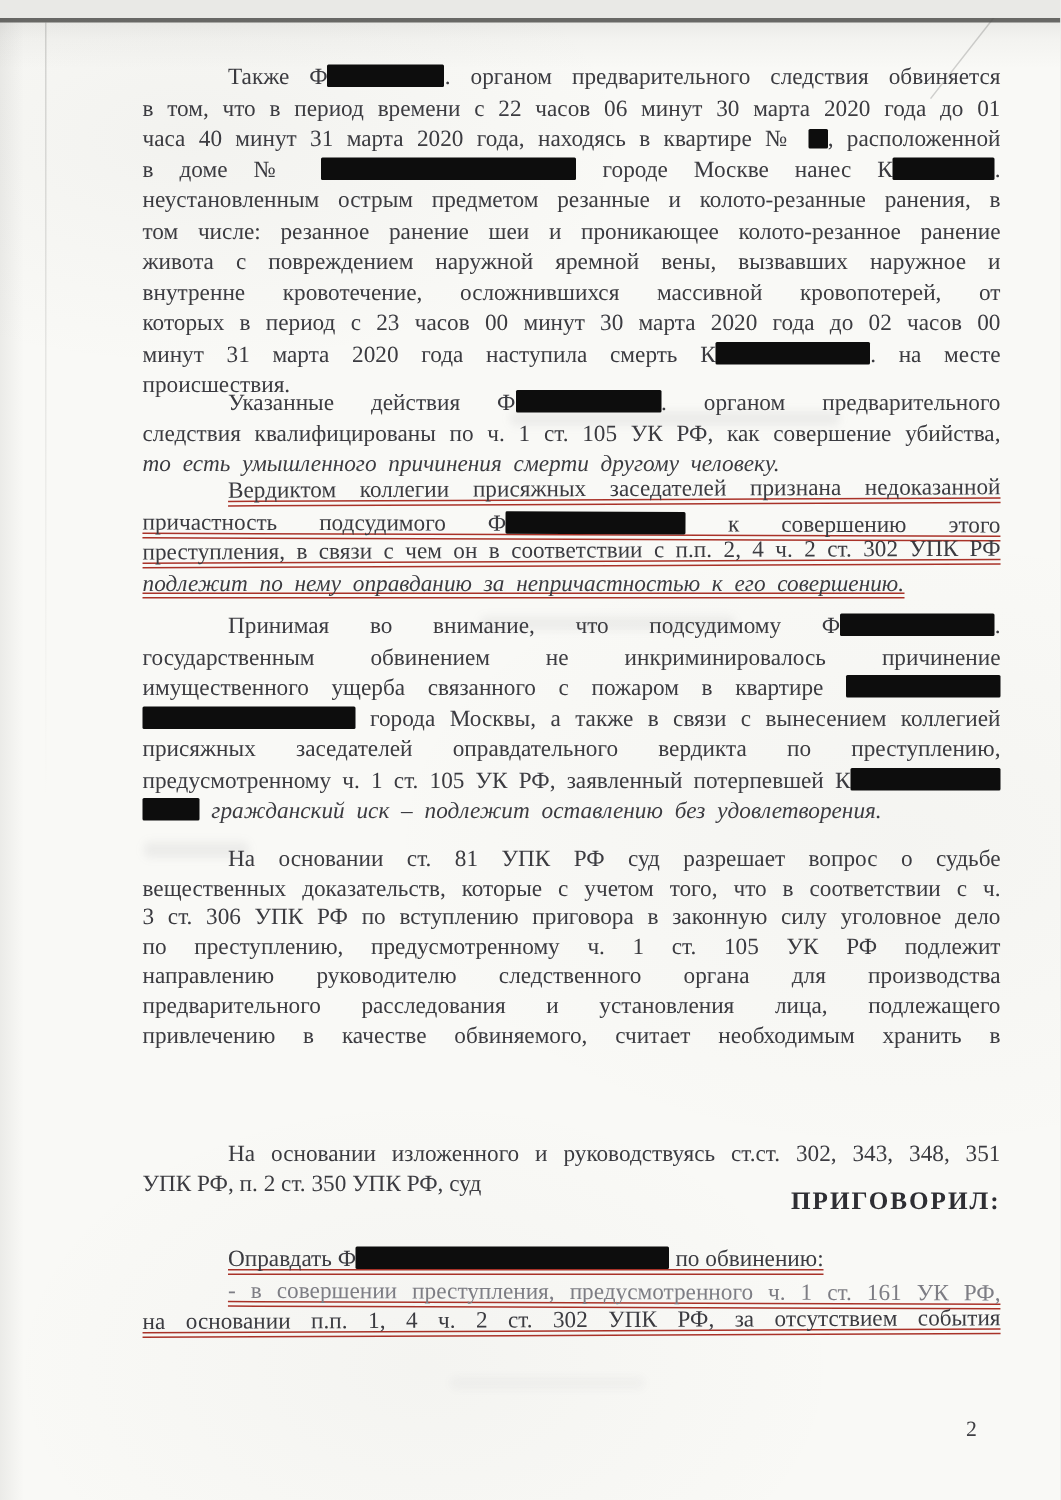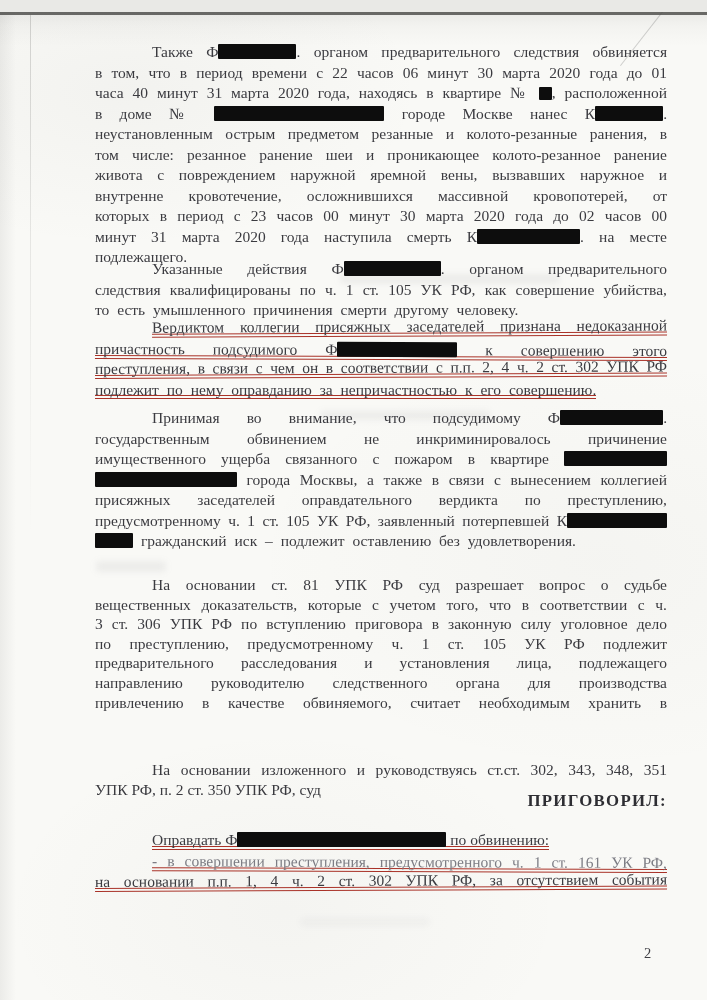--- a/index.html
+++ b/index.html
@@ -31,29 +31,29 @@
   .smudge.s2{left:320px;top:399px;width:170px;height:9px;}
   .smudge.s3{left:96px;top:549px;width:70px;height:11px;}
   .smudge.s4{left:300px;top:906px;width:130px;height:8px;opacity:.6;}
 
   .text-col{position:absolute;left:95px;top:0;width:572px;font-size:15.5px;}
   .para{position:absolute;left:0;width:100%;line-height:20.5px;}
   .para:nth-of-type(1){top:30px;}
   .para:nth-of-type(2){top:247px;}
   .para:nth-of-type(3){top:306px;}
   .para:nth-of-type(4){top:396px;}
-  .para:nth-of-type(5){top:563px;line-height:19.6px;}
+  .para:nth-of-type(5){top:551px;line-height:19.6px;}
   .para:nth-of-type(6){top:748px;line-height:19.6px;}
   .para:nth-of-type(7){top:818px;line-height:20.8px;}
 
   .line{text-align:justify;text-align-last:justify;white-space:nowrap;}
   .line.end{text-align-last:left;}
   .line.indent{text-indent:57px;}
   .line.faded{color:#7d7d84;}
-  .line.loose{word-spacing:4px;}
+  .line.loose{word-spacing:4px;font-style:italic;}
 
   .bar{display:inline-block;height:15px;background:#0d0d0d;vertical-align:-2px;border-radius:1px;}
 
   .line.u{
     background-image:var(--ul),var(--ul);
     background-repeat:no-repeat;
     background-size:100% 1.4px,100% 1.4px;
     background-position:0 calc(100% - .5px),0 calc(100% - 3.5px);
     transform:rotate(-.25deg);transform-origin:left center;
   }
@@ -94,21 +94,21 @@
         <div class="line indent">Также Ф<span class="bar" style="width: 78px; background: rgb(13, 13, 13);"></span>. органом предварительного следствия обвиняется</div>
         <div class="line">в том, что в период времени с 22 часов 06 минут 30 марта 2020 года до 01</div>
         <div class="line">часа 40 минут 31 марта 2020 года, находясь в квартире № <span class="bar" style="width: 13px; height: 13px; background: rgb(13, 13, 13);"></span>, расположенной</div>
         <div class="line">в доме № <span class="bar" style="width: 170px; background: rgb(13, 13, 13);"></span> городе Москве нанес К<span class="bar" style="width: 68px; background: rgb(13, 13, 13);"></span>.</div>
         <div class="line">неустановленным острым предметом резанные и колото-резанные ранения, в</div>
         <div class="line">том числе: резанное ранение шеи и проникающее колото-резанное ранение</div>
         <div class="line">живота с повреждением наружной яремной вены, вызвавших наружное и</div>
         <div class="line">внутренне кровотечение, осложнившихся массивной кровопотерей, от</div>
         <div class="line">которых в период с 23 часов 00 минут 30 марта 2020 года до 02 часов 00</div>
         <div class="line">минут 31 марта 2020 года наступила смерть К<span class="bar" style="width: 103px; background: rgb(13, 13, 13);"></span>. на месте</div>
-        <div class="line end">подлежащего.</div>
+        <div class="line end">происшествия.</div>
       </div>
       <div class="para">
         <div class="line indent">Указанные действия Ф<span class="bar" style="width: 97px; background: rgb(13, 13, 13);"></span>. органом предварительного</div>
         <div class="line">следствия квалифицированы по ч. 1 ст. 105 УК РФ, как совершение убийства,</div>
         <div class="line end loose">то есть умышленного причинения смерти другому человеку.</div>
       </div>
       <div class="para">
         <div class="line indent u">Вердиктом коллегии присяжных заседателей признана недоказанной</div>
         <div class="line u">причастность подсудимого Ф<span class="bar" style="width: 120px; background: rgb(13, 13, 13);"></span> к совершению этого</div>
         <div class="line u">преступления, в связи с чем он в соответствии с п.п. 2, 4 ч. 2 ст. 302 УПК РФ</div>
@@ -121,22 +121,22 @@
         <div class="line"><span class="bar" style="width: 142px; background: rgb(13, 13, 13);"></span> города Москвы, а также в связи с вынесением коллегией</div>
         <div class="line">присяжных заседателей оправдательного вердикта по преступлению,</div>
         <div class="line">предусмотренному ч. 1 ст. 105 УК РФ, заявленный потерпевшей К<span class="bar" style="width: 100px; background: rgb(13, 13, 13);"></span></div>
         <div class="line end loose"><span class="bar" style="width: 38px; background: rgb(13, 13, 13);"></span> гражданский иск – подлежит оставлению без удовлетворения.</div>
       </div>
       <div class="para">
         <div class="line indent">На основании ст. 81 УПК РФ суд разрешает вопрос о судьбе</div>
         <div class="line">вещественных доказательств, которые с учетом того, что в соответствии с ч.</div>
         <div class="line">3 ст. 306 УПК РФ по вступлению приговора в законную силу уголовное дело</div>
         <div class="line">по преступлению, предусмотренному ч. 1 ст. 105 УК РФ подлежит</div>
+        <div class="line">направлению руководителю следственного органа для производства</div>
         <div class="line">предварительного расследования и установления лица, подлежащего</div>
-        <div class="line">направлению руководителю следственного органа для производства</div>
         <div class="line">привлечению в качестве обвиняемого, считает необходимым хранить в</div>
       </div>
       <div class="para">
         <div class="line indent">На основании изложенного и руководствуясь ст.ст. 302, 343, 348, 351</div>
         <div class="line end">УПК РФ, п. 2 ст. 350 УПК РФ, суд</div>
       </div>
       <div class="para">
         <div class="line indent end"><span class="uwrap">Оправдать Ф<span class="bar" style="width: 209px; background: rgb(13, 13, 13);"></span> по обвинению:</span></div>
         <div class="line indent u faded">- в совершении преступления, предусмотренного ч. 1 ст. 161 УК РФ,</div>
         <div class="line u">на основании п.п. 1, 4 ч. 2 ст. 302 УПК РФ, за отсутствием события</div>

